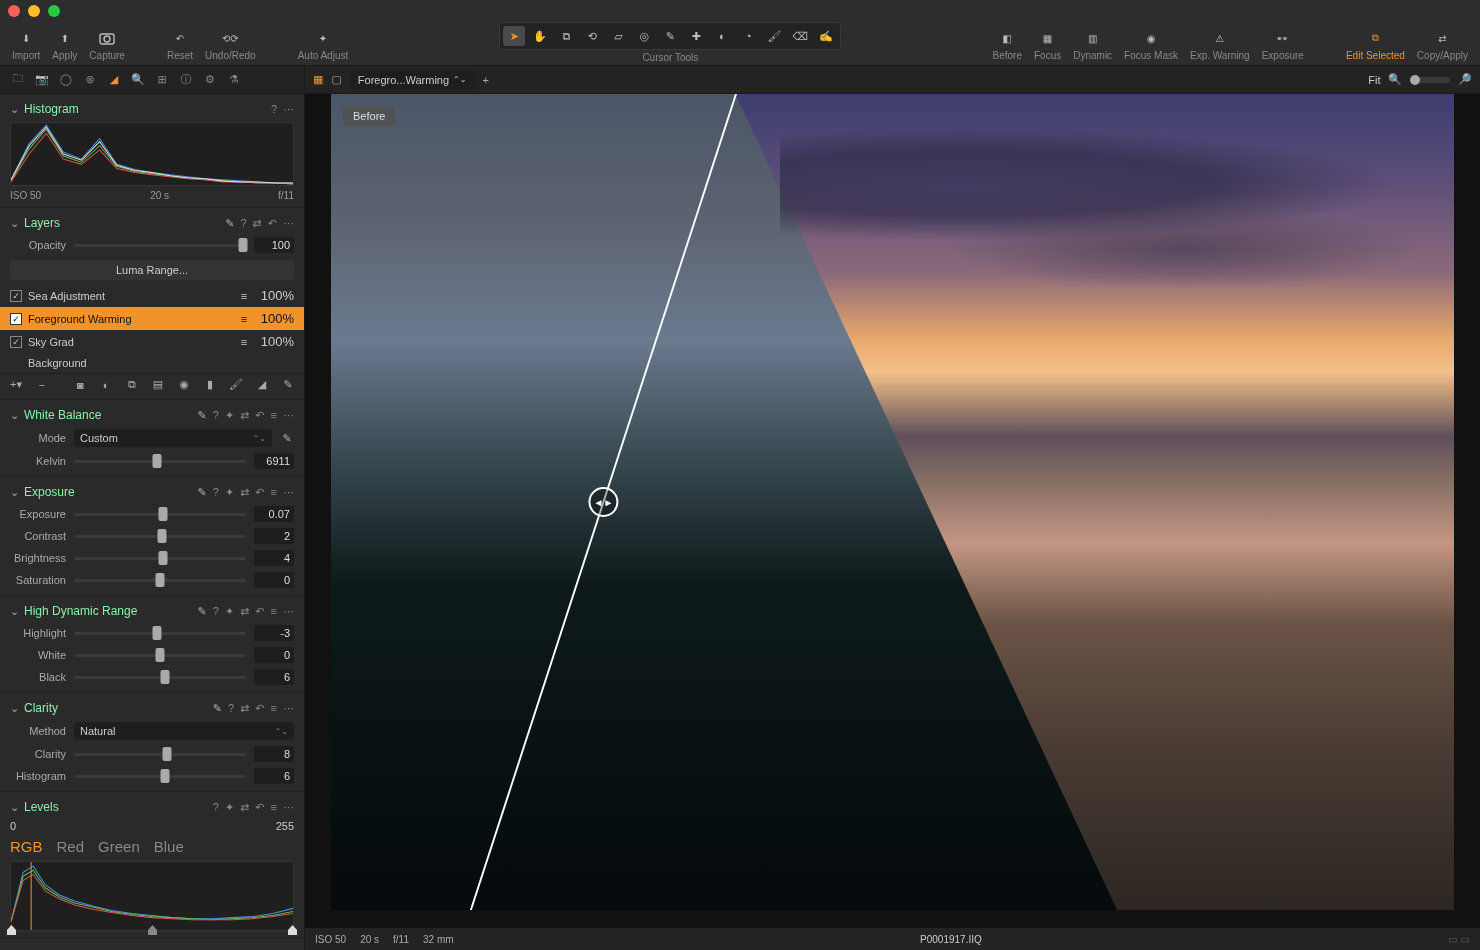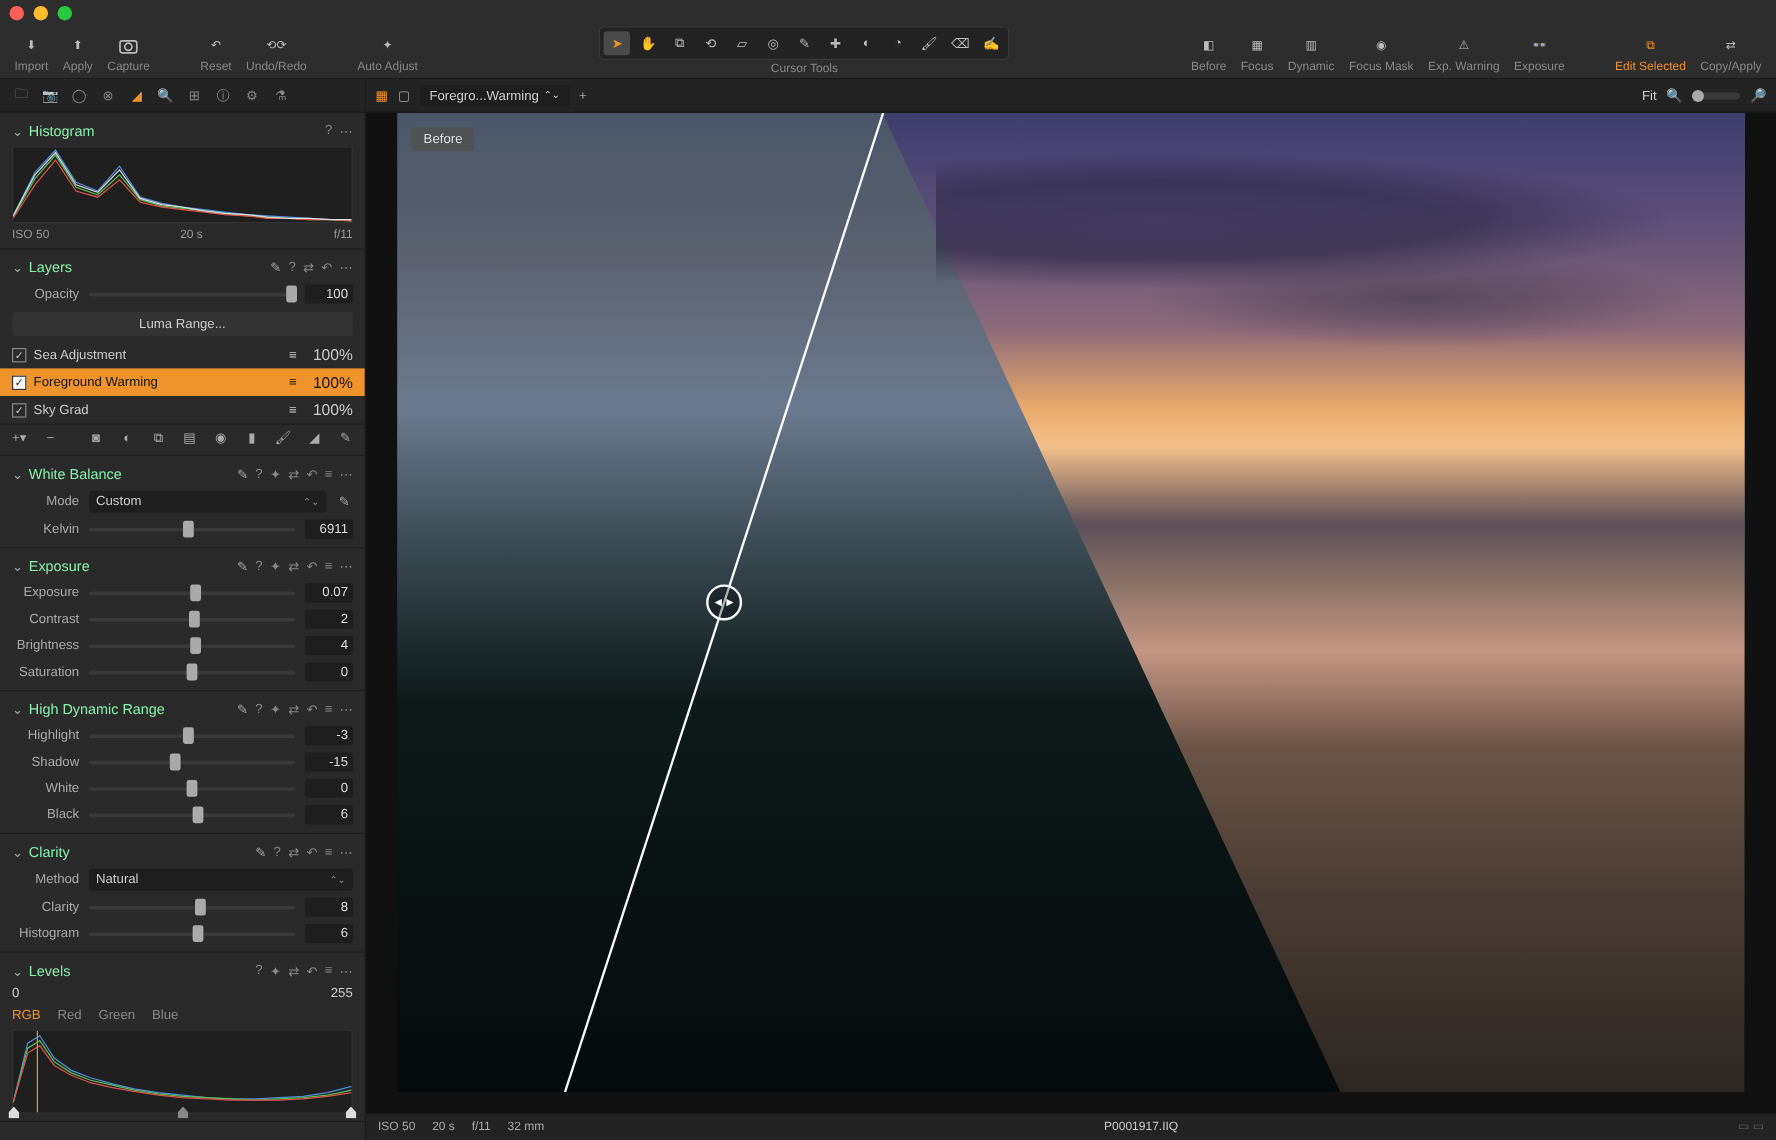--- a/index.html
+++ b/index.html
@@ -48,21 +48,21 @@
 .layer-item .ck{width:12px;height:12px;border:1px solid #888;display:flex;align-items:center;justify-content:center;font-size:9px}
 .layer-item.sel .ck{border-color:#333;background:#fff;color:#111}
 .layer-item .nm{flex:1}
 .layer-item .op{font-size:13px}
 .layer-item .mi{width:14px;color:inherit}
 .layer-tools{display:flex;align-items:center;padding:4px 8px;gap:10px;border-top:1px solid #1e1e1e}
 .layer-tools .sp{flex:1}
 .layer-tools span{color:#aaa;cursor:pointer;width:16px;text-align:center}
 .select{background:#1e1e1e;border-radius:3px;padding:3px 6px;flex:1;font-size:11px;color:#ccc;display:flex;justify-content:space-between;align-items:center}
 .select .car{font-size:8px;color:#888}
-.levels-tabs{display:flex;gap:14px;padding:4px 10px;font-size:11px}
+.levels-tabs{display:flex;gap:14px;padding:4px 10px;font-size:15px}
 .levels-tabs span{color:#888;cursor:pointer}
 .levels-tabs span.sel{color:#f0932b}
 .levels-graph{height:70px;margin:2px 10px;background:#1f1f1f;border:1px solid #333;position:relative;border-radius:2px}
 .viewer{flex:1;display:flex;flex-direction:column;background:#1a1a1a;min-width:0}
 .viewer-top{height:28px;background:#232323;display:flex;align-items:center;padding:0 8px;gap:8px;border-bottom:1px solid #1a1a1a}
 .viewer-top .vi{color:#f0932b;cursor:pointer}
 .viewer-top .vi2{color:#aaa;cursor:pointer}
 .variant-sel{background:#1e1e1e;padding:3px 8px;border-radius:3px;font-size:11px;color:#ccc;display:flex;align-items:center;gap:4px}
 .viewer-top .sp{flex:1}
 .fit{color:#ccc;font-size:11px}
@@ -262,20 +262,24 @@
               <span class="nm">Foreground Warming</span>
               <span class="mi">≡</span>
               <span class="op">100%</span>
             </div>
             <div class="layer-item">
               <span class="ck">✓</span>
               <span class="nm">Sky Grad</span>
               <span class="mi">≡</span>
               <span class="op">100%</span>
             </div>
+            <div class="layer-item">
+              <span style="width:12px"></span>
+              <span class="nm">Background</span>
+            </div>
           </div>
         <div class="layer-tools">
           <span>+▾</span>
           <span>−</span>
           <span class="sp"></span>
           <span>◙</span>
           <span>◐</span>
           <span>⧉</span>
           <span>▤</span>
           <span>◉</span>
@@ -385,28 +389,20 @@
         <div id="hdr-rows">
             <div class="row">
               <div class="lbl">Highlight</div>
               <div class="slider">
                 <div class="track"></div>
                 <div class="thumb" style="left:48%"></div>
               </div>
               <div class="val">-3</div>
             </div>
             <div class="row">
-              <div class="lbl">Shadow</div>
-              <div class="slider">
-                <div class="track"></div>
-                <div class="thumb" style="left:42%"></div>
-              </div>
-              <div class="val">-15</div>
-            </div>
-            <div class="row">
               <div class="lbl">White</div>
               <div class="slider">
                 <div class="track"></div>
                 <div class="thumb" style="left:50%"></div>
               </div>
               <div class="val">0</div>
             </div>
             <div class="row">
               <div class="lbl">Black</div>
               <div class="slider">

